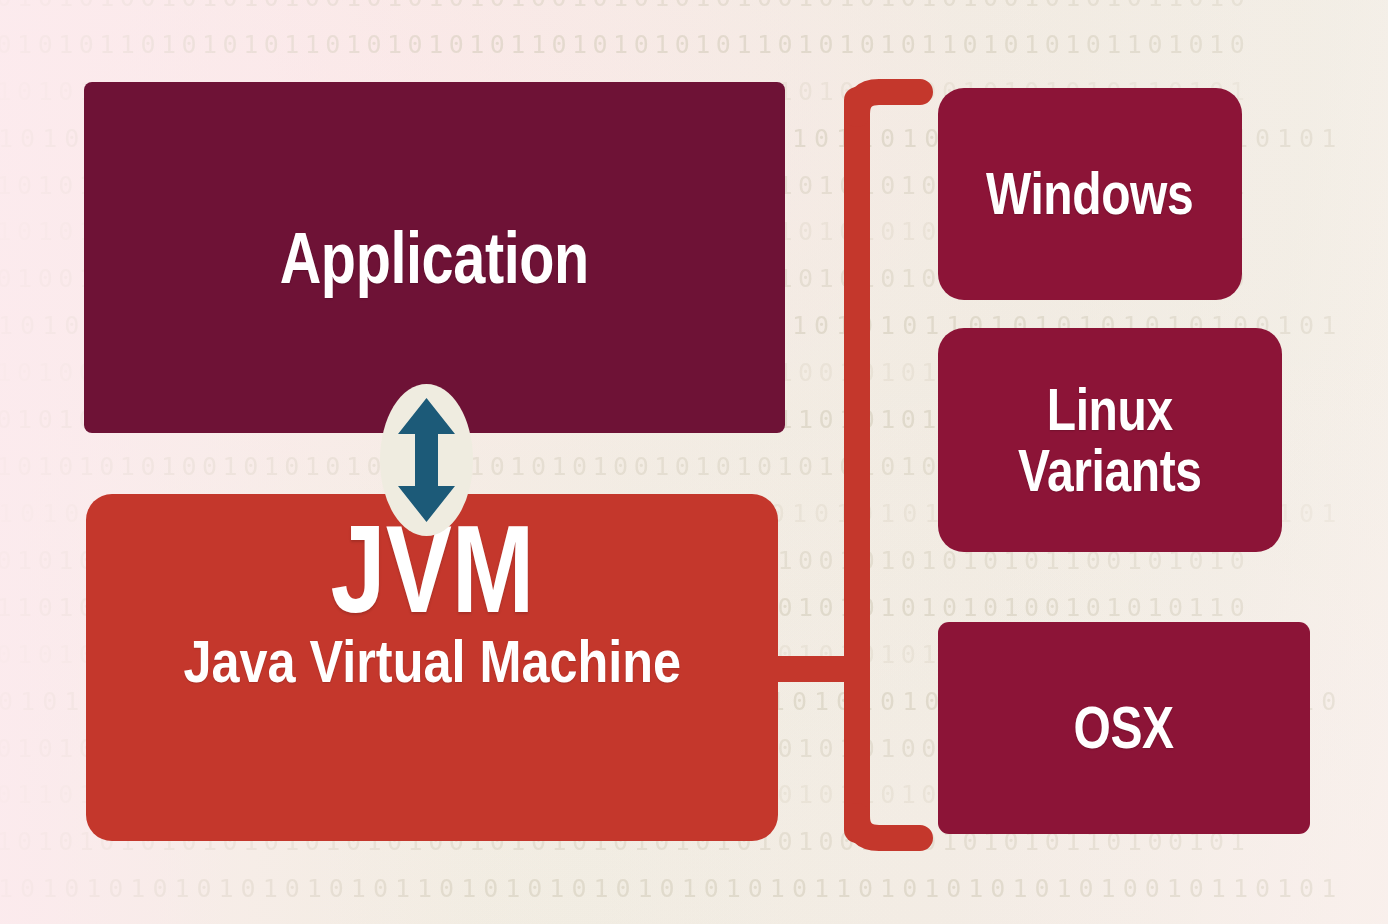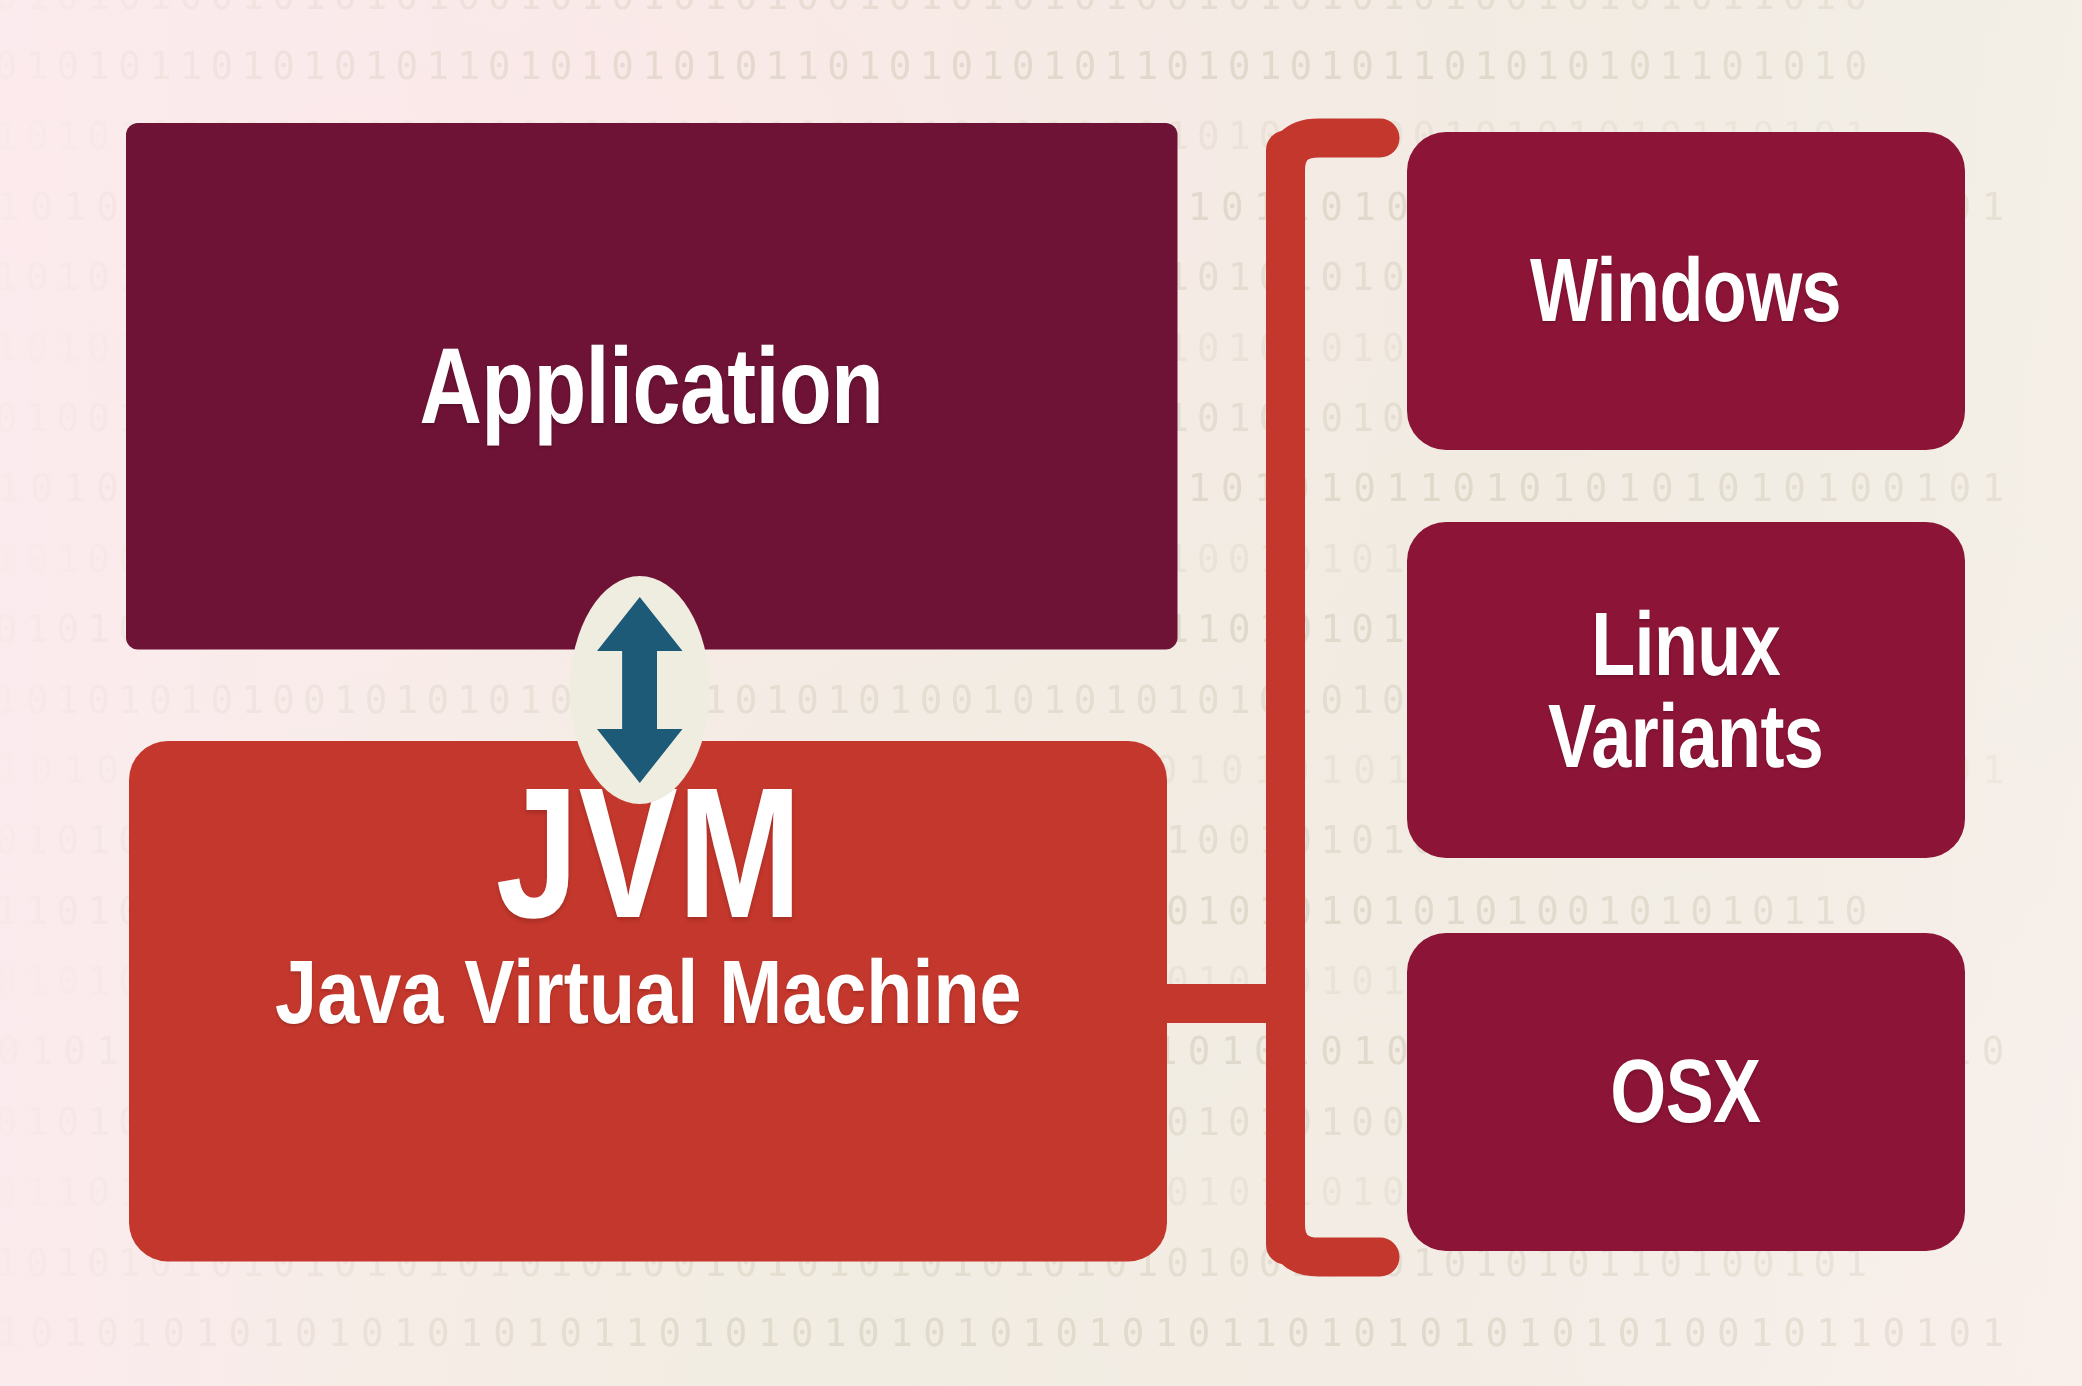--- a/index.html
+++ b/index.html
@@ -104,23 +104,23 @@
     width: 692px; height: 347px;
     background: #c4372c;
     border-radius: 26px;
     justify-content: flex-start;
     padding-top: 18px;
   }
   #jvm-box .title  { font-size: 124px; font-weight: bold; line-height: 0.92; text-shadow: 0 2px 3px rgba(0,0,0,0.16); transform: scaleX(0.80); }
   #jvm-box .subtitle { font-size: 60px; font-weight: bold; line-height: 1.0; margin-top: 6px; text-shadow: 0 1px 2px rgba(0,0,0,0.16); transform: scaleX(0.84); }
 
   .os-box { background: #8c1437; border-radius: 26px; }
-  #os-windows { left: 938px; top: 88px;  width: 372px; height: 212px; text-align: center; }
-  #os-linux   { left: 938px; top: 348px; width: 372px; height: 224px; }
-  #os-osx     { left: 938px; top: 622px; width: 372px; height: 212px; }
+  #os-windows { left: 938px; top: 88px;  width: 304px; height: 212px; text-align: center; }
+  #os-linux   { left: 938px; top: 328px; width: 344px; height: 224px; }
+  #os-osx     { left: 938px; top: 622px; width: 372px; height: 212px; border-radius: 11px; }
   .os-box .label { font-size: 60px; }
   .os-box .label.two-line { line-height: 1.02; }
 
   
   #bracket {
     position: absolute;
     left: 770px; top: 70px;
     width: 190px; height: 790px;
     z-index: 2;
     overflow: visible;

